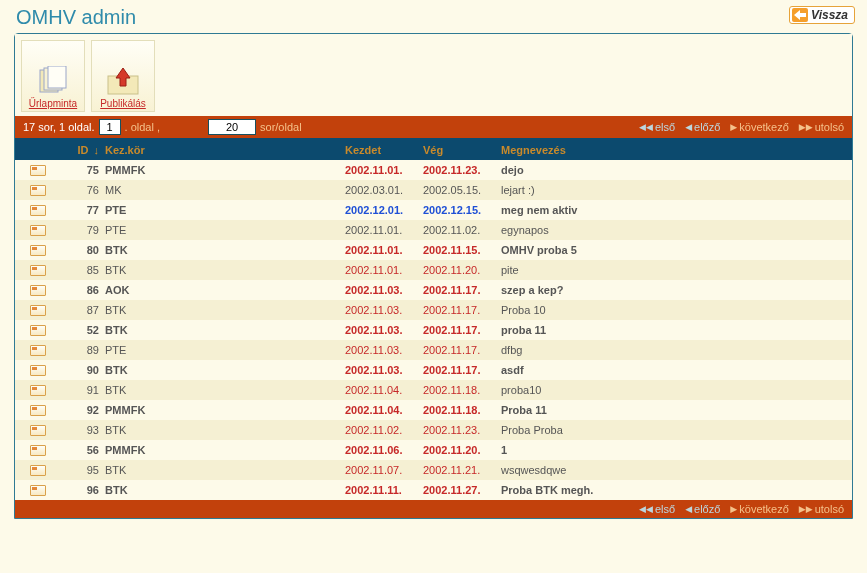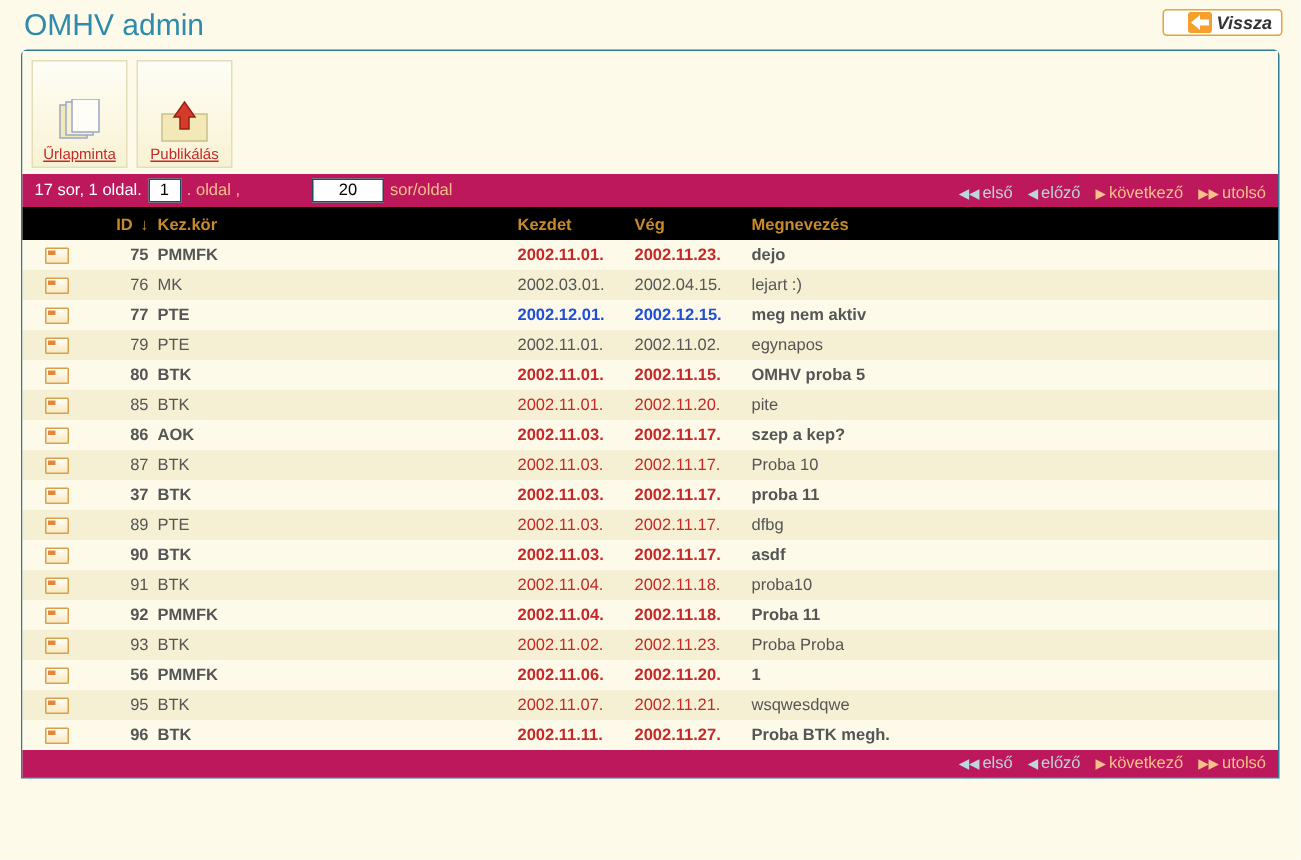--- a/index.html
+++ b/index.html
@@ -1,41 +1,41 @@
 <!DOCTYPE html>
 <html><head>
 <meta charset="utf-8">
 <style>
   * { box-sizing: border-box; margin: 0; padding: 0; }
   body { font-family: Verdana, Arial, sans-serif; font-size: 11px; background: #ffffff; }
   .page { width: 867px; height: 573px; background: #fdfae9; position: relative; }
   .header { display: flex; justify-content: space-between; align-items: flex-start; padding: 6px 12px 4px 16px; }
   .title { color: #2f8bab; font-size: 20px; font-family: Arial, sans-serif; }
-  .back-btn { display: flex; align-items: center; background: #fff; border: 1px solid #e6a33a; border-radius: 3px; padding: 1px 6px 1px 16px; cursor: pointer; }
+  .back-btn { display: flex; align-items: center; background: #fff; border: 1px solid #e6a33a; border-radius: 3px; padding: 1px 6px 1px 2px; cursor: pointer; }
   .back-btn-arrow { width: 16px; height: 14px; background: #f59f2c; border-radius: 2px; display: flex; align-items: center; justify-content: center; margin-right: 3px; }
   .back-btn-arrow svg { display: block; }
   .back-btn-label { font-weight: bold; font-style: italic; color: #333; font-size: 12px; }
   .panel { margin: 0 14px; border: 1px solid #2f7a94; border-radius: 4px 4px 0 0; }
   .toolbar { background: #fdfae9; padding: 6px 6px 4px 6px; display: flex; gap: 6px; }
   .tool-btn { display: flex; flex-direction: column; align-items: center; justify-content: flex-end; width: 64px; height: 72px; border: 1px solid #e3deba; background: linear-gradient(#fffef6,#f8f2d3); cursor: pointer; padding-bottom: 2px; }
   .tool-btn .ic { width: 34px; height: 32px; display: flex; align-items: center; justify-content: center; }
   .tool-btn .lbl { color: #c62828; font-size: 10px; text-decoration: underline; margin-top: 1px; }
-  .pager { background: #be185d; color: #fff; display: flex; align-items: flex-end; padding: 3px 8px; font-size: 11px; }
+  .pager { background: #c2410c; color: #fff; display: flex; align-items: center; padding: 3px 8px; font-size: 11px; }
   .pager .left { display: flex; align-items: center; gap: 4px; }
   .pager input { height: 16px; background: #fff; border: 1px solid #16505f; font-size: 11px; text-align: center; }
   .pager .in-page { width: 22px; }
   .pager .in-size { width: 48px; margin-left: 44px; }
   .pager .lbl { color: #f5c18a; }
   .pager .right { margin-left: auto; display: flex; align-items: center; gap: 10px; color: #bcd6de; }
   .pager .nav-item { display: flex; align-items: center; gap: 2px; cursor: pointer; }
   .pager .nav-item.prev { color: #bcd6de; }
   .pager .nav-item.next { color: #f5c18a; }
   .pager .tri { font-size: 9px; }
   .thead, .row { display: grid; grid-template-columns: 34px 50px 240px 78px 78px 1fr; align-items: center; }
-  .thead { background: #000000; padding: 6px 6px 4px 6px; text-decoration: underline; }
+  .thead { background: #0c4a6e; padding: 6px 6px 4px 6px; }
   .thead .th { color: #c98a2b; font-weight: bold; font-size: 11px; }
   .thead .th-id { text-align: right; padding-right: 6px; }
   .thead .th-id .arrow { color: #c98a2b; margin-left: 2px; }
   .rows { }
   .row { padding: 4px 6px; font-size: 11px; color: #4a4a4a; }
   .row.alt0 { background: #fdfae9; font-weight: bold; }
   .row.alt1 { background: #f5f0d3; }
   .row .cell-flag { display: flex; justify-content: center; }
   .row .cell-id { text-align: right; padding-right: 6px; color: #555; }
   .row .cell-kor { color: #555; }
@@ -136,21 +136,21 @@
           <div class="cell-date red">2002.11.23.</div>
           <div class="cell-name">dejo</div>
         </div>
         <div class="row alt1">
           <div class="cell-flag">
             <span class="flag"></span>
           </div>
           <div class="cell-id">76</div>
           <div class="cell-kor">MK</div>
           <div class="cell-date gray">2002.03.01.</div>
-          <div class="cell-date gray">2002.04.15.</div>
+          <div class="cell-date gray">2002.05.15.</div>
           <div class="cell-name">lejart :)</div>
         </div>
         <div class="row alt0">
           <div class="cell-flag">
             <span class="flag"></span>
           </div>
           <div class="cell-id">77</div>
           <div class="cell-kor">PTE</div>
           <div class="cell-date blue">2002.12.01.</div>
           <div class="cell-date blue">2002.12.15.</div>
@@ -203,21 +203,21 @@
           <div class="cell-id">87</div>
           <div class="cell-kor">BTK</div>
           <div class="cell-date red">2002.11.03.</div>
           <div class="cell-date red">2002.11.17.</div>
           <div class="cell-name">Proba 10</div>
         </div>
         <div class="row alt0">
           <div class="cell-flag">
             <span class="flag"></span>
           </div>
-          <div class="cell-id">37</div>
+          <div class="cell-id">52</div>
           <div class="cell-kor">BTK</div>
           <div class="cell-date red">2002.11.03.</div>
           <div class="cell-date red">2002.11.17.</div>
           <div class="cell-name">proba 11</div>
         </div>
         <div class="row alt1">
           <div class="cell-flag">
             <span class="flag"></span>
           </div>
           <div class="cell-id">89</div>

